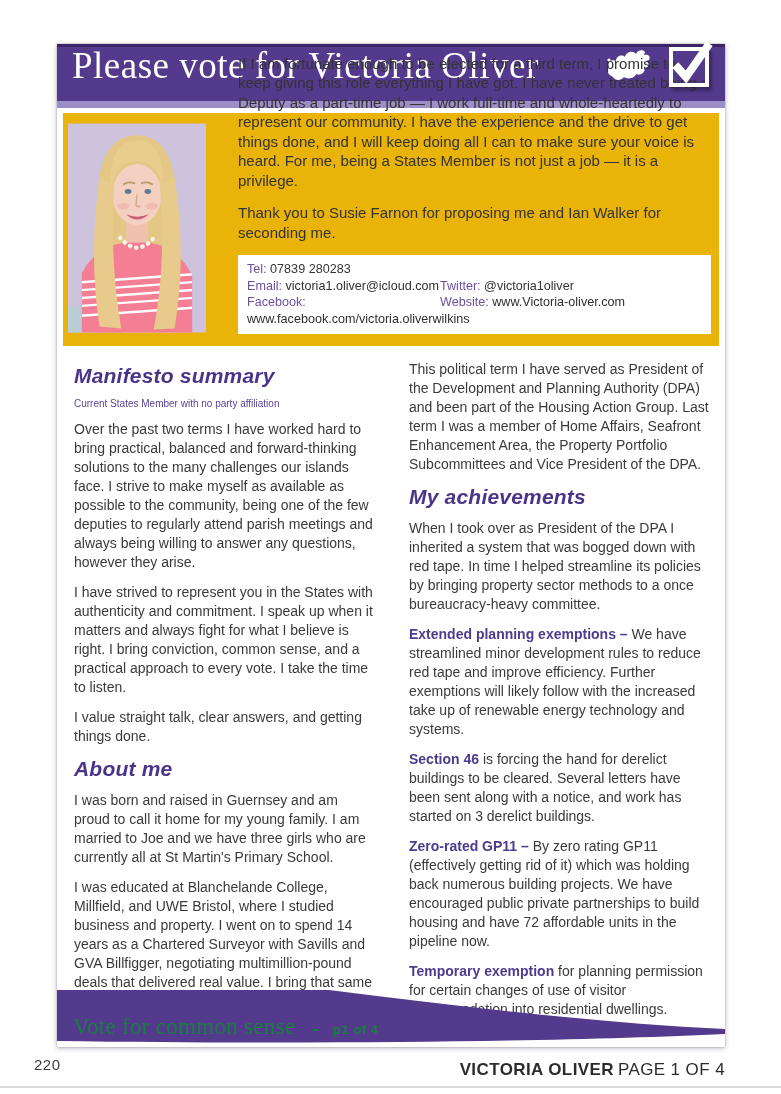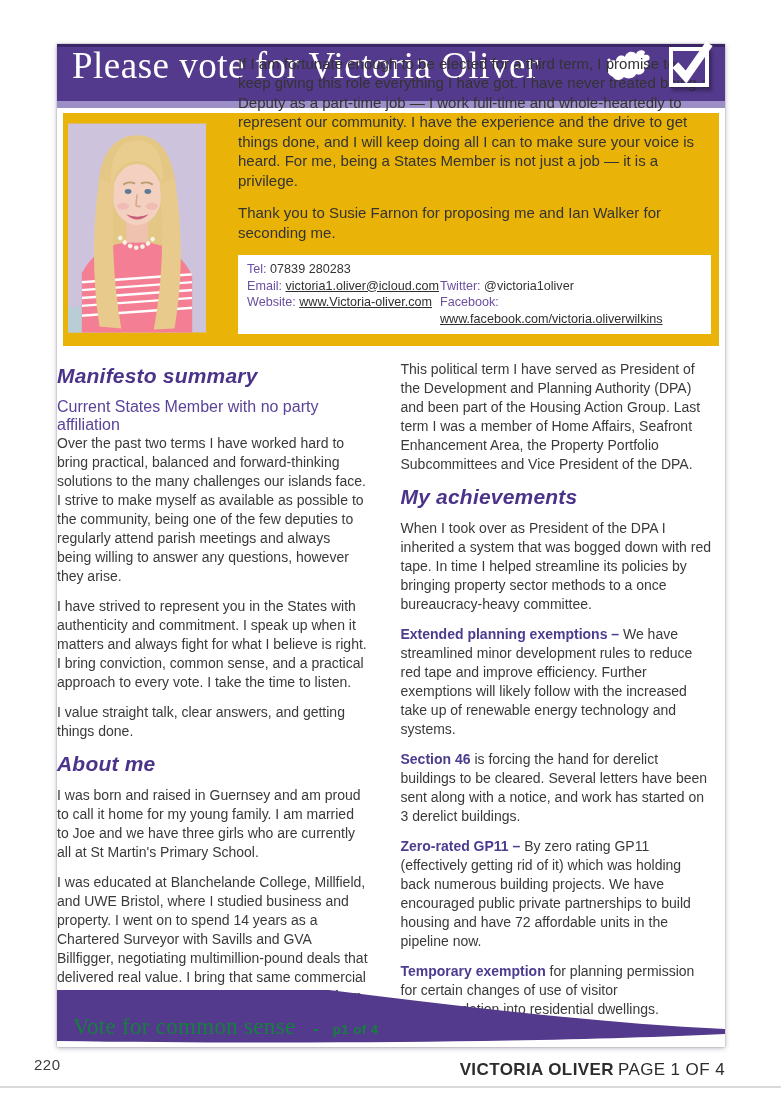--- a/index.html
+++ b/index.html
@@ -48,35 +48,35 @@
   .intro-right p {
     font-size:15px; line-height:19.5px; color:#333333; margin-bottom:13px;
   }
   .contact {
     background:#ffffff; padding:6px 9px 7px 9px; margin-top:2px;
     font-size:12.6px; line-height:16.5px; color:#333333;
     display:grid; grid-template-columns:193px 1fr;
   }
   .contact .full { grid-column:1 / span 2; }
   .contact .lbl { color:#6b4fa1; }
-  .contact .u { text-decoration:underline; color:#2f2f2f; }
+  .contact .u { color:#2f2f2f; }
 
   
   .columns {
     display:grid; grid-template-columns:1fr 1fr; column-gap:26px;
-    padding:14px 14px 0 0;
+    padding:14px 14px 0 17px;
     gap:33px;
   }
   .col p { font-size:14px; line-height:19px; color:#3a3a3a; margin-bottom:11px; }
   .h2 {
     font-size:21px; font-weight:bold; font-style:italic; color:#4b3389;
     margin:4px 0 10px 0; letter-spacing:.2px;
   }
   .h2.mt { }
-  .subhead { font-size:16px; color:#5a4399; }
+  .subhead { font-size:10px; color:#5a4399; margin-bottom:11px; }
   .lead { font-weight:bold; color:#4c3b8e; }
 
   
   .banner { position:absolute; left:0; bottom:0; width:668px; height:62px; }
   .banner svg { position:absolute; inset:0; width:100%; height:100%; }
   .banner-text {
     position:absolute; left:16px; top:13px; color:#15803d;
     display:flex; align-items:baseline;
   }
   .banner-main { font-family:"Liberation Serif", serif; font-size:23px; letter-spacing:.3px; }
@@ -156,22 +156,22 @@
         <path d="M53,116 Q70,136 87,116" stroke="#f7f2e8" stroke-width="4.6" fill="none" stroke-linecap="round" stroke-dasharray="0.1 6.4"></path>
       </svg>
     </div>
     <div class="intro-right">
       <p>If I am fortunate enough to be elected for a third term, I promise to keep giving this role everything I have got. I have never treated being a Deputy as a part-time job — I work full-time and whole-heartedly to represent our community. I have the experience and the drive to get things done, and I will keep doing all I can to make sure your voice is heard. For me, being a States Member is not just a job — it is a privilege.</p>
       <p>Thank you to Susie Farnon for proposing me and Ian Walker for seconding me.</p>
       <div class="contact">
         <div class="full"><span class="lbl">Tel:</span> <span>07839 280283</span></div>
         <div><span class="lbl">Email:</span> <span class="u">victoria1.oliver@icloud.com</span></div>
         <div><span class="lbl">Twitter:</span> <span>@victoria1oliver</span></div>
+        <div><span class="lbl">Facebook:</span> <span class="u">www.facebook.com/victoria.oliverwilkins</span></div>
         <div><span class="lbl">Website:</span> <span class="u">www.Victoria-oliver.com</span></div>
-        <div><span class="lbl">Facebook:</span> <span class="u">www.facebook.com/victoria.oliverwilkins</span></div>
       </div>
     </div>
   </div>
 
   <div class="columns">
     <div class="col">
       <div class="h2">Manifesto summary</div>
       <div class="subhead">Current States Member with no party affiliation</div>
       <p>Over the past two terms I have worked hard to bring practical, balanced and forward-thinking solutions to the many challenges our islands face. I strive to make myself as available as possible to the community, being one of the few deputies to regularly attend parish meetings and always being willing to answer any questions, however they arise.</p>
       <p>I have strived to represent you in the States with authenticity and commitment. I speak up when it matters and always fight for what I believe is right. I bring conviction, common sense, and a practical approach to every vote. I take the time to listen.</p>

